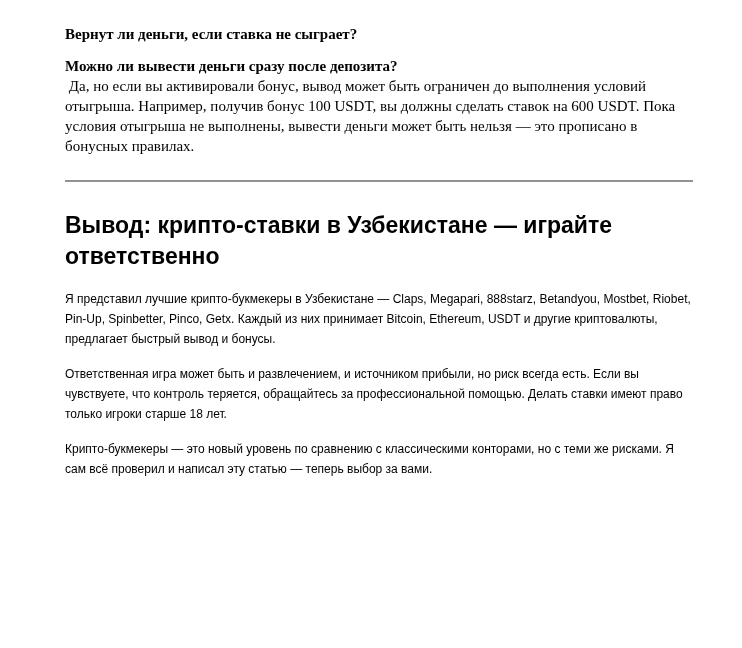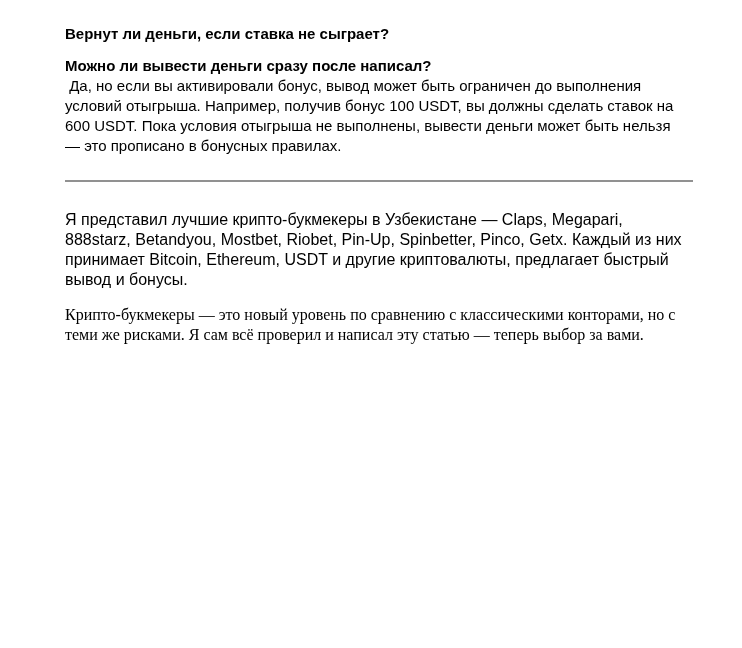--- a/index.html
+++ b/index.html
@@ -9,21 +9,21 @@
     background: #ffffff;
     color: #000000;
     font-family: "Liberation Sans", sans-serif;
     overflow: hidden;
   }
   .article {
     box-sizing: border-box;
     width: 742px;
     padding: 24px 49px 34px 65px;
   }
-  .faq-block { margin: 0 16px 12px 0; }
+  .faq-block { margin: 0 16px 12px 0; font-family: Liberation Serif, serif; }
   .faq-question {
     margin: 0;
     font-size: 15px;
     line-height: 20px;
     font-weight: bold;
   }
   .faq-answer {
     margin: 0;
     font-size: 15px;
     line-height: 20px;
@@ -35,41 +35,43 @@
     margin: 24px 0 28px 0;
   }
   .conclusion-heading {
     margin: 0 0 17px 0;
     font-size: 23px;
     line-height: 31px;
     font-weight: bold;
   }
   .para {
     margin: 0 0 15px 0;
-    font-size: 16px;
+    font-size: 12px;
     line-height: 20px;
   }
-  .para:last-child { margin-bottom: 0; font-family: Liberation Serif, serif; }
+  .para:last-child { margin-bottom: 0; }
 </style>
 </head>
 <body style="background: rgb(255, 255, 255); color: rgb(0, 0, 0);">
 
 <div class="article">
 
   <section class="faq-block">
     <p class="faq-question">Вернут ли деньги, если ставка не сыграет?</p>
   </section>
 
   <section class="faq-block">
-    <p class="faq-question">Можно ли вывести деньги сразу после написал?</p>
+    <p class="faq-question">Можно ли вывести деньги сразу после депозита?</p>
     <p class="faq-answer"> Да, но если вы активировали бонус, вывод может быть ограничен до выполнения условий отыгрыша. Например, получив бонус 100 USDT, вы должны сделать ставок на 600 USDT. Пока условия отыгрыша не выполнены, вывести деньги может быть нельзя — это прописано в бонусных правилах.</p>
   </section>
 
   <hr class="divider" style="border-top-color: rgb(145, 145, 145);">
 
+  <h2 class="conclusion-heading">Вывод: крипто-ставки в Узбекистане — играйте ответственно</h2>
 
   <p class="para">Я представил лучшие крипто-букмекеры в Узбекистане — Claps, Megapari, 888starz, Betandyou, Mostbet, Riobet, Pin-Up, Spinbetter, Pinco, Getx. Каждый из них принимает Bitcoin, Ethereum, USDT и другие криптовалюты, предлагает быстрый вывод и бонусы.</p>
 
 
+  <p class="para">Ответственная игра может быть и развлечением, и источником прибыли, но риск всегда есть. Если вы чувствуете, что контроль теряется, обращайтесь за профессиональной помощью. Делать ставки имеют право только игроки старше 18 лет.</p>
 
   <p class="para">Крипто-букмекеры — это новый уровень по сравнению с классическими конторами, но с теми же рисками. Я сам всё проверил и написал эту статью — теперь выбор за вами.</p>
 
 </div>
 
 </body></html>

